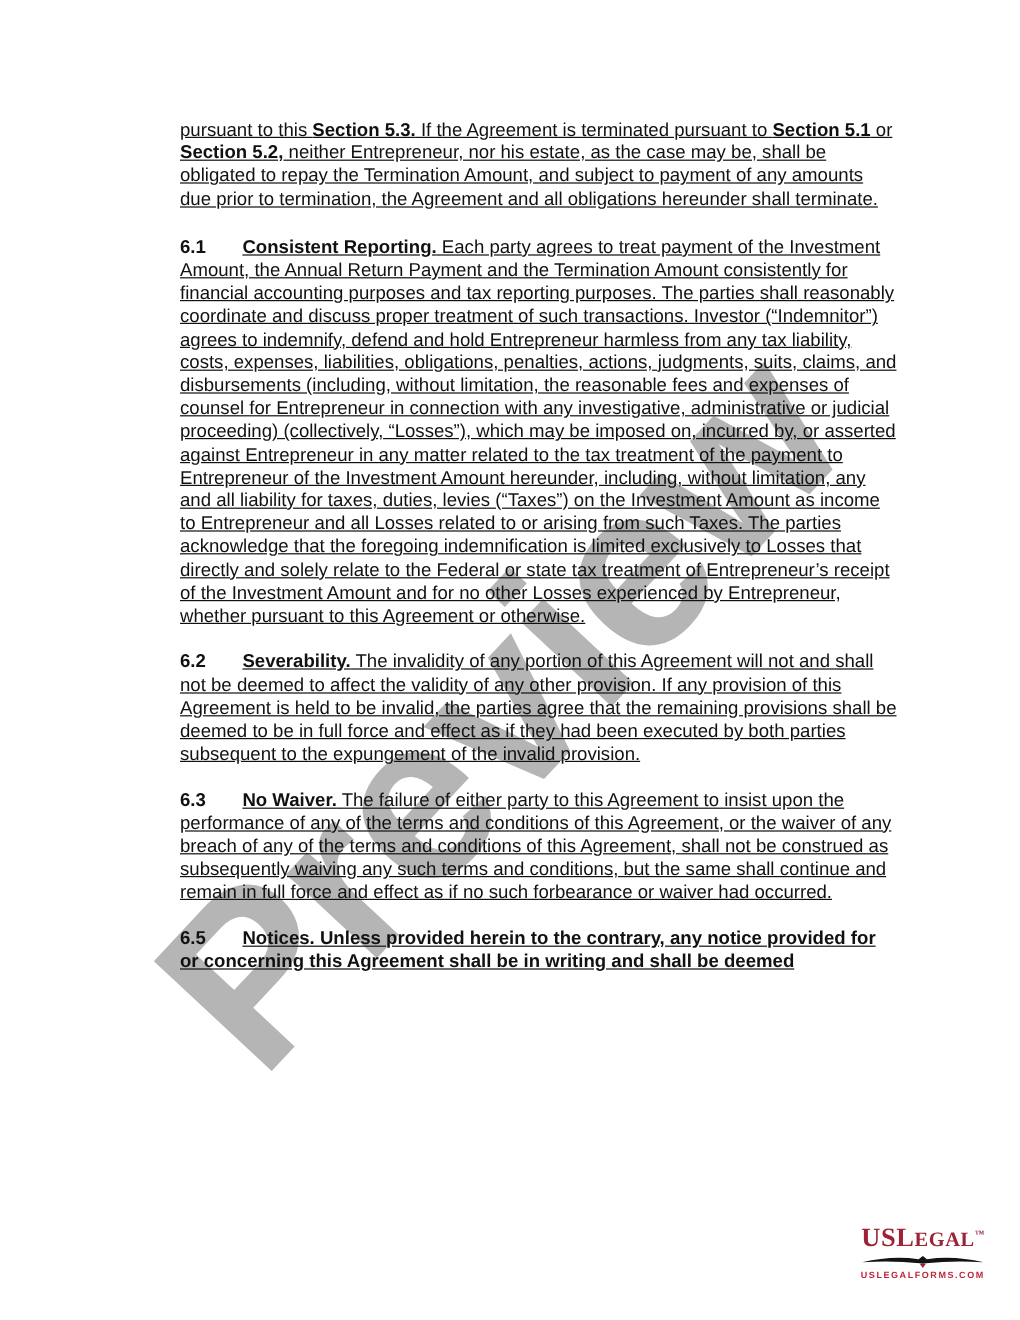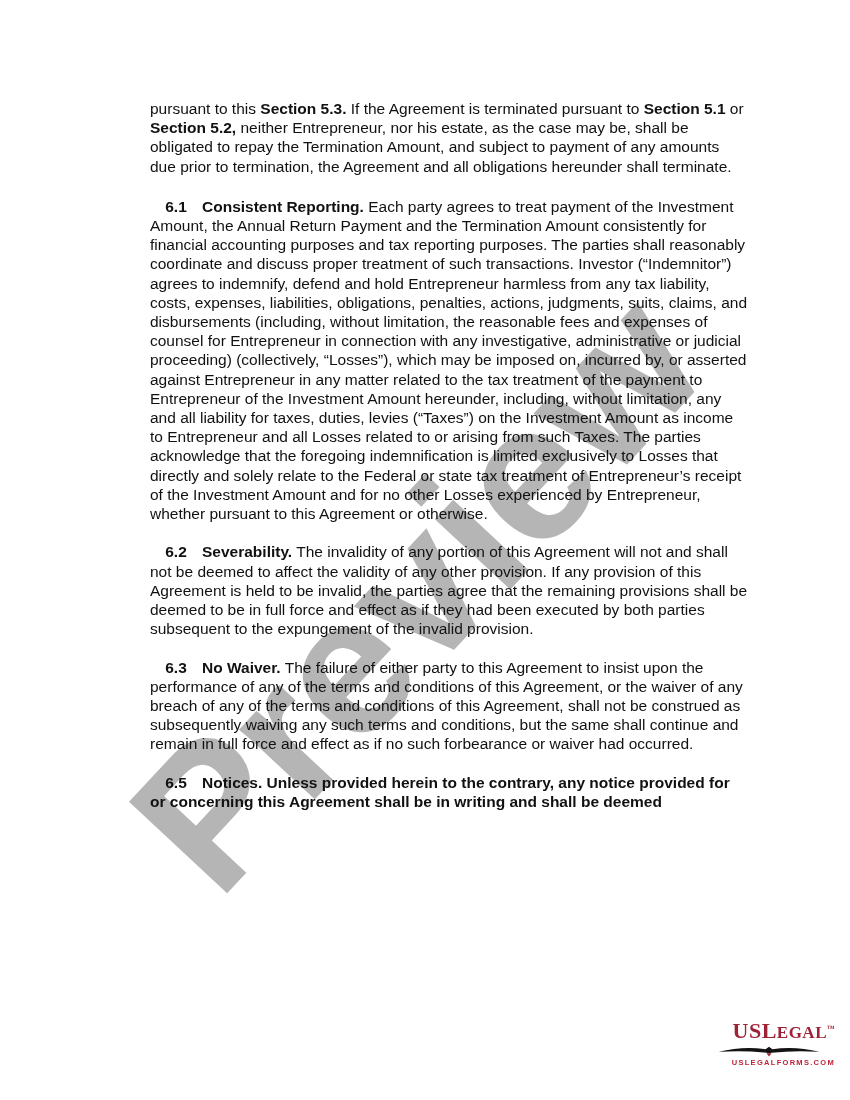--- a/index.html
+++ b/index.html
@@ -28,40 +28,40 @@
   }
   .content {
     position: absolute;
     left: 100px;
     top: 99px;
     width: 648px;
     font-size: 15.5px;
     line-height: 19.2px;
     z-index: 1;
   }
-  .para { margin: 0 0 19.2px 50px; }
+  .para { margin: 0 0 19.2px 50px; text-decoration: underline; }
   .para.heading { margin-left: 0; margin-bottom: 0; }
   .para.p1 { margin-bottom: 21px; }
   .b { font-weight: bold; }
   .i { font-style: italic; }
-  .num { display: inline-block; width: 52px; text-align: center; }
+  .num { display: inline-block; width: 52px; }
   .num-heading { display: inline-block; width: 50px; font-weight: bold; }
   .blank-line {
     display: inline-block;
     width: 183px;
     height: 13px;
     border-bottom: 2px solid #111111;
     vertical-align: baseline;
   }
   .logo {
     position: absolute;
     left: 703px;
     top: 1020px;
     width: 132px;
-    text-align: right;
+    text-align: center;
     z-index: 2;
   }
   .logo-word {
     font-family: "Liberation Serif", serif;
     font-weight: bold;
     font-size: 22px;
     line-height: 22px;
     letter-spacing: 0.5px;
     white-space: nowrap;
   }

